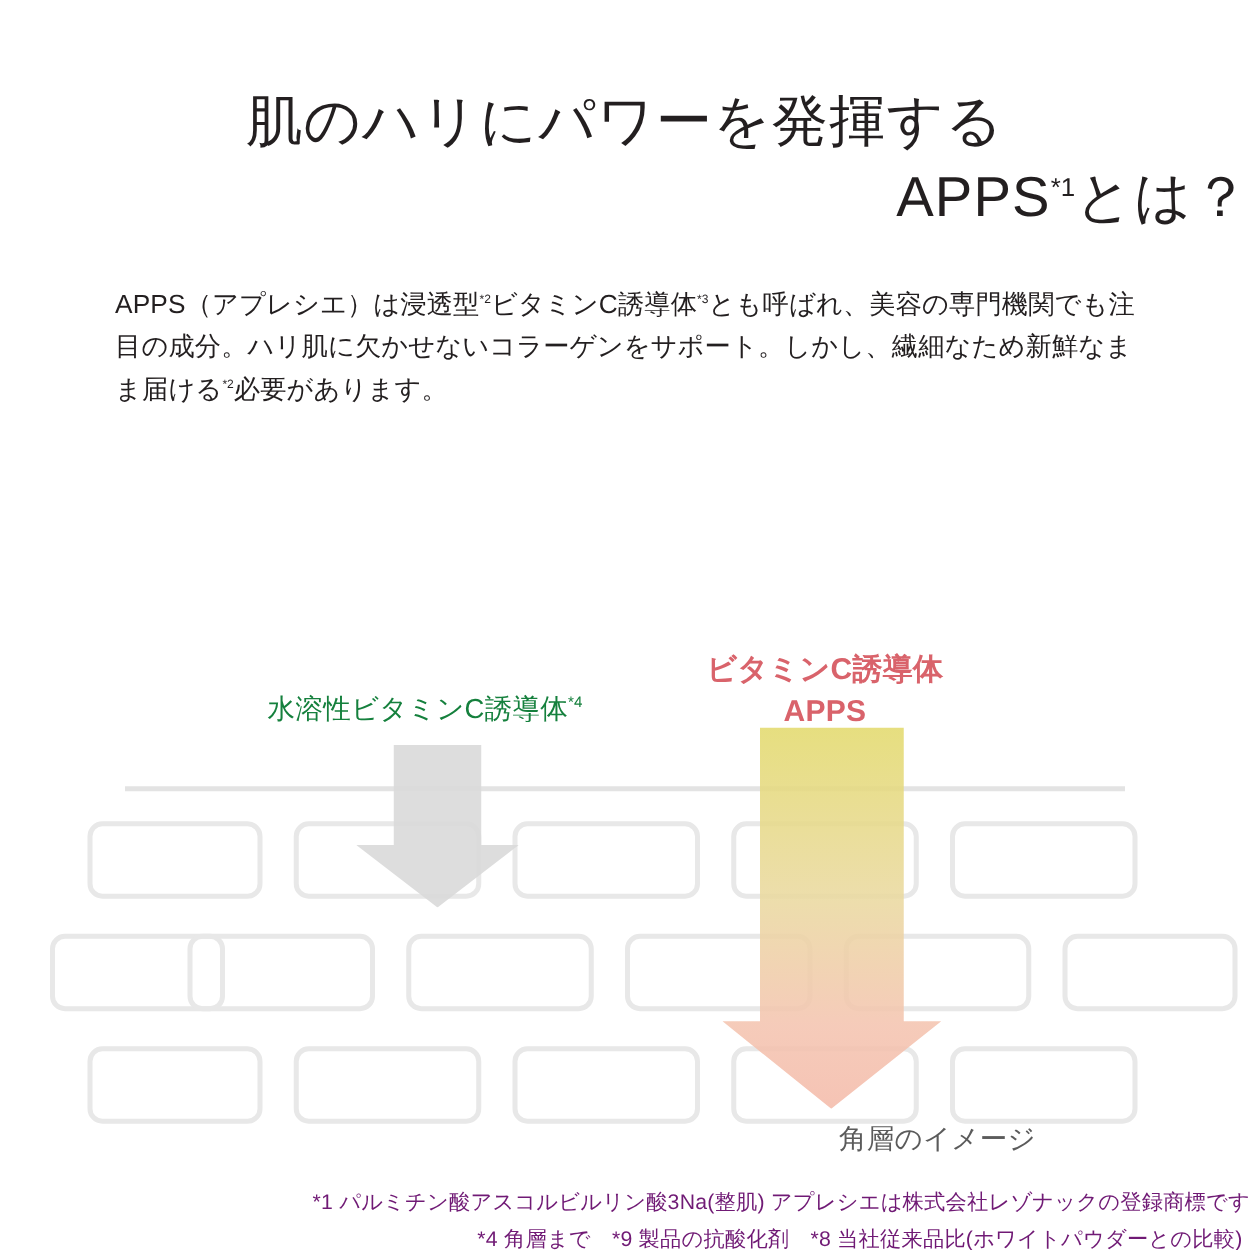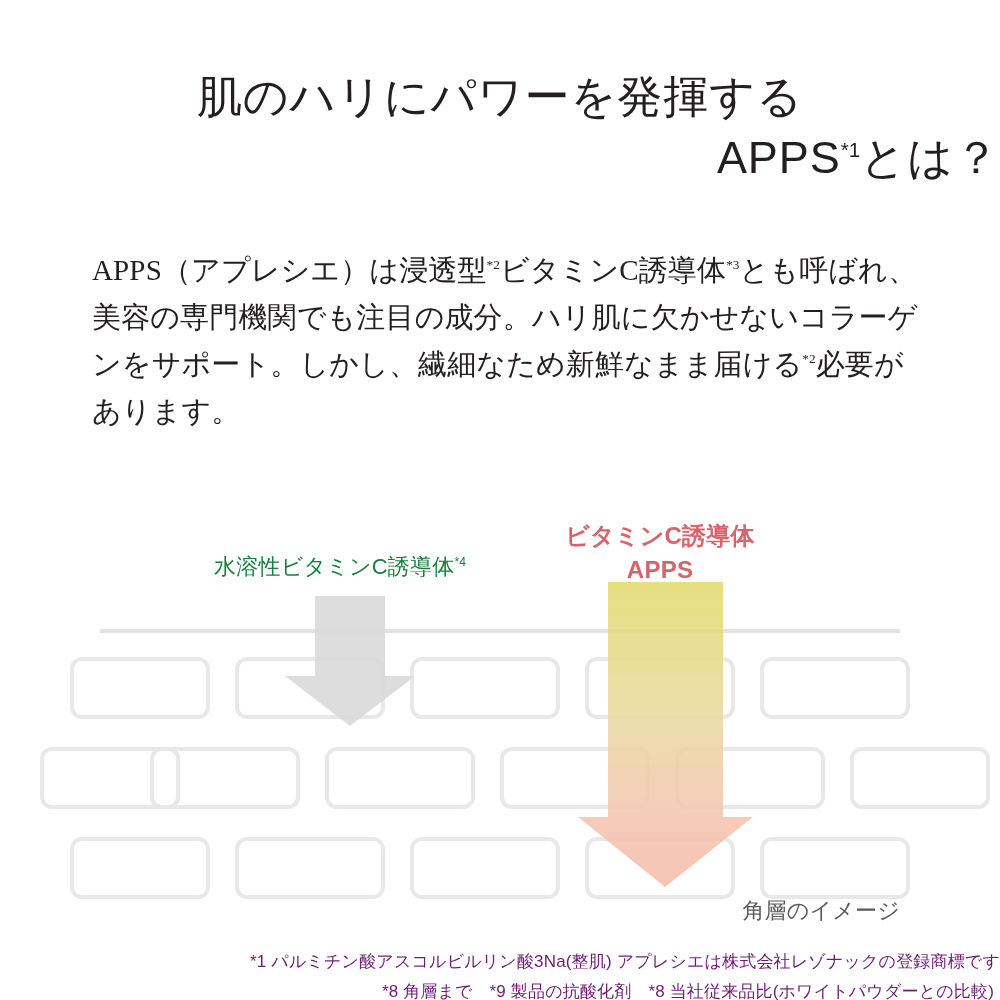--- a/index.html
+++ b/index.html
@@ -40,28 +40,27 @@
   }
   .sup {
     font-size: 0.46em;
     vertical-align: super;
     letter-spacing: 0;
   }
 
   
   .body-copy {
     position: absolute;
-    top: 228px;
+    top: 208px;
     left: 92px;
     width: 830px;
-    font-size: 29px;
+    font-size: 21px;
     line-height: 1.62;
     color: #231f20;
     letter-spacing: 0.005em;
-    font-family: Liberation Serif, serif;
   }
   .body-copy p {
     margin: 0;
   }
   .body-copy .sup {
     font-size: 0.46em;
   }
 
   
   .diagram {
@@ -128,21 +127,21 @@
     color: #d9636b;
     line-height: 1.42;
     letter-spacing: 0.01em;
   }
 
   .caption-corneum {
     position: absolute;
     left: 600px;
     top: 382px;
     width: 300px;
-    text-align: right;
+    text-align: center;
     font-size: 22px;
     color: #5b5b5b;
     letter-spacing: 0.01em;
   }
 
   
   .arrow {
     position: absolute;
   }
   .arrow-gray {
@@ -246,19 +245,19 @@
         <polygon points="30,0 145,0 145,235 175,235 87,305 0,235 30,235" fill="url(#appsGrad)" fill-opacity="0.88"></polygon>
       </svg>
     </div>
 
     <div class="caption-corneum">角層のイメージ</div>
   </div>
 
   <div class="footnotes">
     <span class="fn-line">*1 パルミチン酸アスコルビルリン酸3Na(整肌) アプレシエは株式会社レゾナックの登録商標です</span>
     <span class="fn-line fn-2">
-      <span>*8 角層まで</span>
+      <span>*4 角層まで</span>
       <span>*9 製品の抗酸化剤</span>
       <span>*8 当社従来品比(ホワイトパウダーとの比較)</span>
     </span>
   </div>
 
 </div>
 
 </body></html>

